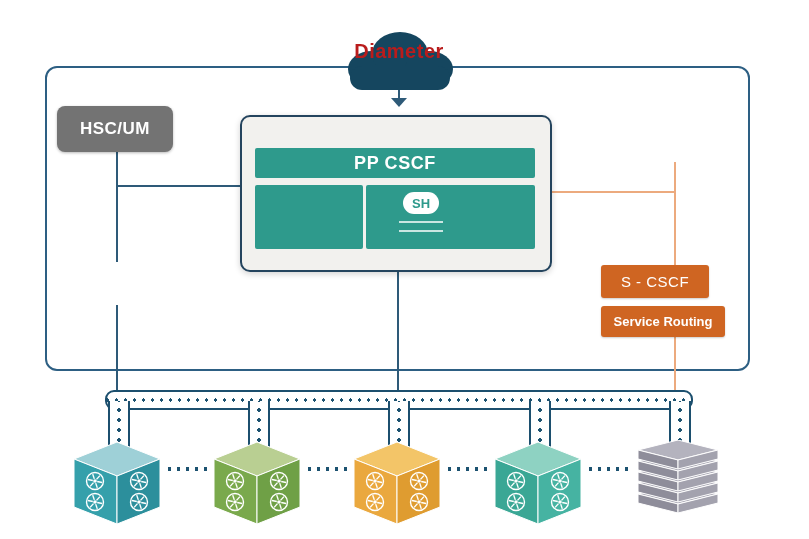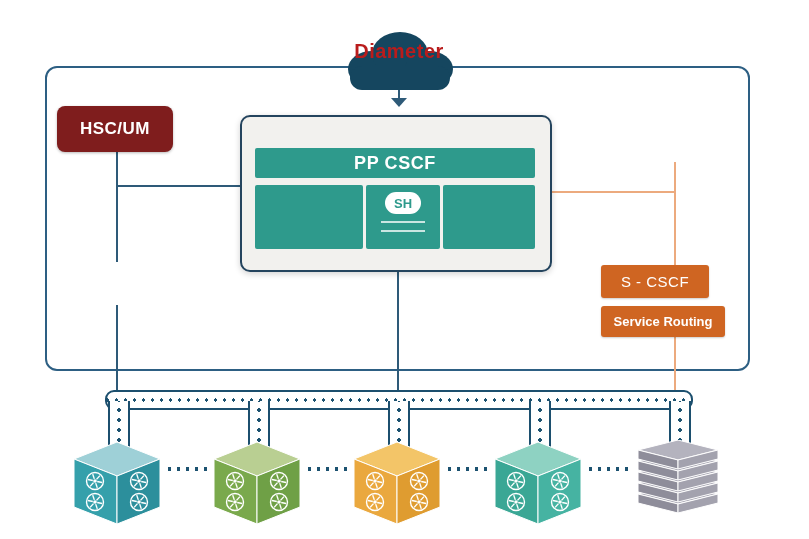--- a/index.html
+++ b/index.html
@@ -16,21 +16,21 @@
   .cloud svg{position:absolute;left:0;top:0;}
   .cloud-label{position:absolute;left:0;top:16px;width:100%;text-align:center;
      color:#b91c1c;font-weight:bold;font-size:20px;letter-spacing:.5px;}
 
   .arrow-stem{left:398px;top:86px;width:2px;height:13px;background:#2e5a78;z-index:5;}
   .arrow-head{left:391px;top:98px;width:0;height:0;z-index:5;
      border-left:8px solid transparent;border-right:8px solid transparent;
      border-top:9px solid #2e5a78;}
 
   
-  .nbox{background:#7f1d1d;color:#fff;font-weight:bold;border-radius:8px;
+  .nbox{background:#737373;color:#fff;font-weight:bold;border-radius:8px;
      display:flex;align-items:center;justify-content:center;font-size:17px;
      letter-spacing:.5px;z-index:4;box-shadow:0 1px 3px rgba(0,0,0,.28);}
   .box-hss{left:57px;top:106px;width:116px;height:46px;}
   .box-icscf{left:57px;top:262px;width:116px;height:45px;}
 
   .gbox{left:616px;top:111px;width:122px;height:51px;background:#5f9a49;
      color:#fff;font-weight:bold;font-size:16px;display:flex;align-items:center;
      justify-content:center;letter-spacing:.5px;border-radius:2px;z-index:4;}
 
   .obox{background:#cf6522;color:#fff;display:flex;align-items:center;
@@ -42,21 +42,21 @@
   .central{left:240px;top:115px;width:308px;height:153px;background:#f2f1ee;
      border:2px solid #24445e;border-radius:10px;z-index:4;box-shadow:0 2px 6px rgba(0,0,0,.18);}
   .cx-tag{position:absolute;left:14px;top:9px;width:36px;height:23px;background:#123f59;
      color:#fff;font-weight:bold;font-size:13px;display:flex;align-items:center;
      justify-content:center;letter-spacing:.5px;margin-top:24px;}
   .teal-bar{position:absolute;left:13px;top:31px;width:280px;height:30px;background:#2e9a8c;
      color:#fff;font-weight:bold;font-size:18px;display:flex;align-items:center;
      justify-content:center;letter-spacing:.6px;border-radius:2px;}
   .panel{position:absolute;top:68px;height:64px;background:#2e9a8c;border-radius:2px;}
   .panel-left{left:13px;width:108px;}
-  .panel-mid{left:124px;width:74px;text-align:center;}
+  .panel-mid{left:124px;width:74px;text-align:center;padding-left:18px;}
   .panel-right{left:201px;width:92px;}
   .sh-badge{width:36px;height:22px;margin:7px auto 0;background:#fff;color:#2e9a8c;
      border-radius:12px;font-weight:bold;font-size:13px;display:flex;align-items:center;justify-content:center;}
   .sh-line{width:44px;height:2px;background:rgba(255,255,255,.75);margin:7px auto 0;}
 
   
   .nline{background:#2e5a78;z-index:1;}
   .oline{background:#ecaa7e;z-index:1;}
   .vline{width:2px;}
   .hline{height:2px;}

